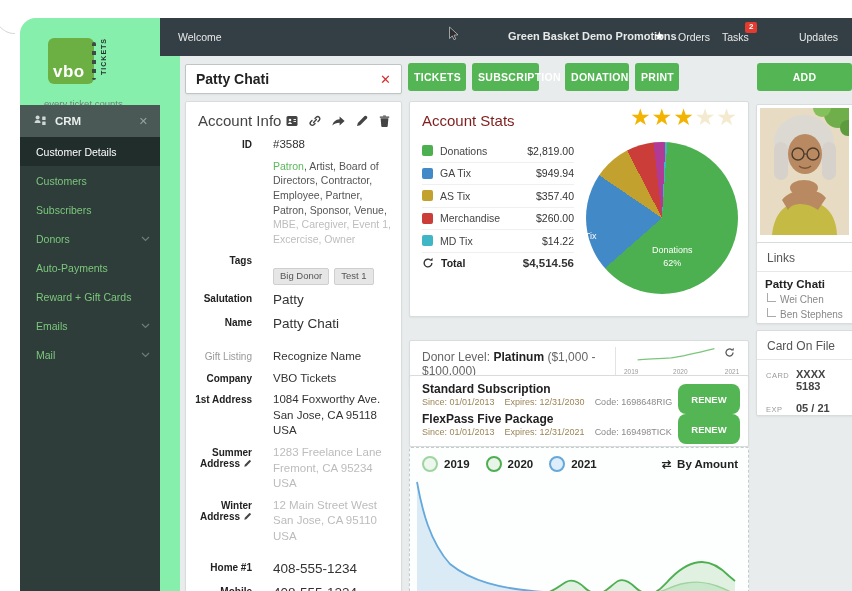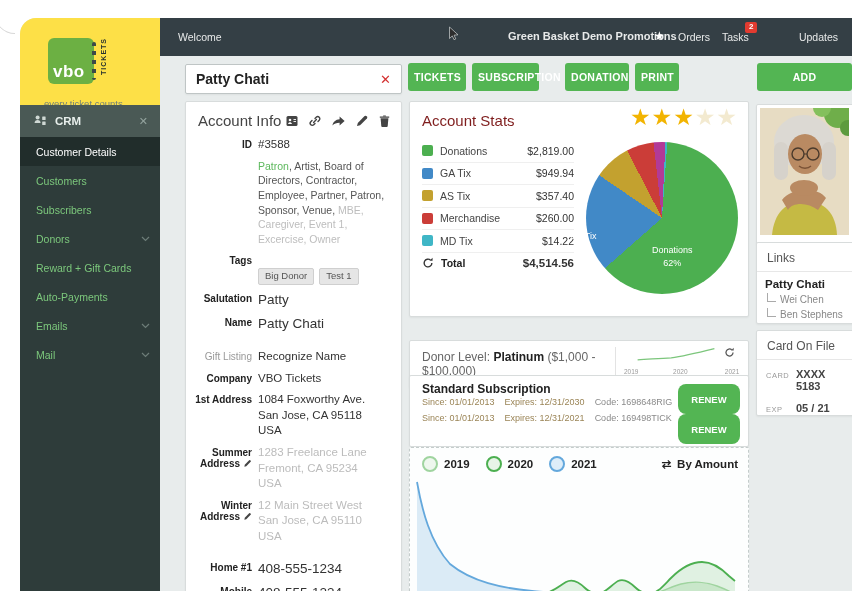--- a/index.html
+++ b/index.html
@@ -4,21 +4,21 @@
 <style>
   html,body{margin:0;padding:0;background:#fff;}
   .screen{position:relative;width:852px;height:591px;background:#fff;overflow:hidden;
           font-family:"Liberation Sans","DejaVu Sans",sans-serif;color:#333;}
   .swoosh{position:absolute;left:-6px;top:-8px;width:40px;height:40px;border:1px solid #d8d8d8;
           border-radius:50%;border-color:transparent transparent #d8d8d8 transparent;transform:rotate(45deg);}
   .app{position:absolute;left:20px;top:18px;width:832px;height:573px;background:#e8ecec;
        border-top-left-radius:16px;overflow:hidden;}
 
   
-  .sidebar{position:absolute;left:0;top:0;width:140px;height:573px;background:#fde047;}
+  .sidebar{position:absolute;left:0;top:0;width:160px;height:573px;background:#86efac;}
   .logo-wrap{position:absolute;left:28px;top:20px;}
   .logo-box{position:relative;width:46px;height:46px;background:#6cb043;border-radius:6px;}
   .logo-box .vbo{position:absolute;left:5px;bottom:2px;color:#fff;font-weight:bold;font-size:17px;letter-spacing:0.5px;}
   .perf{position:absolute;right:-2px;top:4px;width:4px;height:38px;
         background:repeating-linear-gradient(#3d4a48 0 4px,transparent 4px 9px);border-radius:2px;}
   .logo-vert{position:absolute;left:80px;top:20px;color:#26312f;font-size:7px;font-weight:bold;letter-spacing:1px;
              writing-mode:vertical-rl;transform:rotate(180deg);}
   .tagline{position:absolute;left:24px;top:80px;width:110px;color:#6e7e79;font-size:9.5px;}
   .tagline-line{position:absolute;left:40px;top:84px;width:64px;height:7px;border-bottom:1px solid #59695f;border-radius:50%;}
   .crm-header{position:absolute;left:0;top:87px;width:140px;height:32px;background:#4a5955;
@@ -62,21 +62,21 @@
 
   
   .account{left:165px;top:83px;width:215px;height:491px;padding:0;overflow:hidden;}
   .acct-head{display:flex;align-items:center;padding:10px 10px 8px 12px;}
   .acct-title{font-size:15px;color:#444;flex:1;}
   .acct-icons{display:flex;gap:9px;}
   .acct-icons svg{cursor:pointer;}
   .frow{display:flex;margin:0 8px 6px 0;}
   .flabel{width:66px;flex:none;text-align:right;font-size:10px;font-weight:bold;color:#222;padding-top:2px;}
   .flabel.gray{color:#999;font-weight:normal;}
-  .fval{flex:1;padding-left:6px;font-size:11.5px;color:#333;white-space:pre-line;line-height:1.35;}
+  .fval{flex:1;padding-left:21px;font-size:11.5px;color:#333;white-space:pre-line;line-height:1.35;}
   .fval.big{font-size:13.5px;}
   .fval.muted{color:#bcbcbc;}
   .roles{font-size:10.5px;line-height:1.4;}
   .roles .g{color:#5cb85c;}
   .roles .d{color:#555;}
   .roles .m{color:#bdbdbd;}
   .chip{display:inline-block;background:#e6e6e6;border:1px solid #cfcfcf;border-radius:2px;color:#555;
         font-size:9.5px;padding:1px 6px;margin-right:5px;}
   .gap{height:10px;}
   .editpen{margin-left:3px;vertical-align:-1px;}
@@ -189,24 +189,24 @@
           </div>
         <div class="mitem">
             <span>Donors</span>
           <span class="chev">
               <svg width="9" height="6" viewBox="0 0 9 6">
                 <path d="M1 1l3.5 3.5L8 1" fill="none" stroke="#6d7d78" stroke-width="1.2"></path>
               </svg>
             </span>
           </div>
         <div class="mitem">
+            <span>Auto-Payments</span>
+          </div>
+        <div class="mitem">
             <span>Reward + Gift Cards</span>
-          </div>
-        <div class="mitem">
-            <span>Auto-Payments</span>
           </div>
         <div class="mitem">
             <span>Emails</span>
           <span class="chev">
               <svg width="9" height="6" viewBox="0 0 9 6">
                 <path d="M1 1l3.5 3.5L8 1" fill="none" stroke="#6d7d78" stroke-width="1.2"></path>
               </svg>
             </span>
           </div>
         <div class="mitem">
@@ -410,20 +410,21 @@
         </span>
     </section>
 
     <section class="card subs">
       <div class="srow">
         <div class="sname">Standard Subscription</div>
         <div class="smeta"><b>Since: 01/01/2013</b><b>Expires: 12/31/2030</b><span class="code">Code: 1698648RIG</span></div>
         <button class="renew">RENEW</button>
       </div>
       <div class="srow">
+        <div class="sname">FlexPass Five Package</div>
         <div class="smeta"><b>Since: 01/01/2013</b><b>Expires: 12/31/2021</b><span class="code">Code: 169498TICK</span></div>
         <button class="renew">RENEW</button>
       </div>
     </section>
 
     <section class="trend card">
       <div class="trend-head">
         <span class="tleg">
             <span class="dot y19"></span>
             <span>2019</span>

